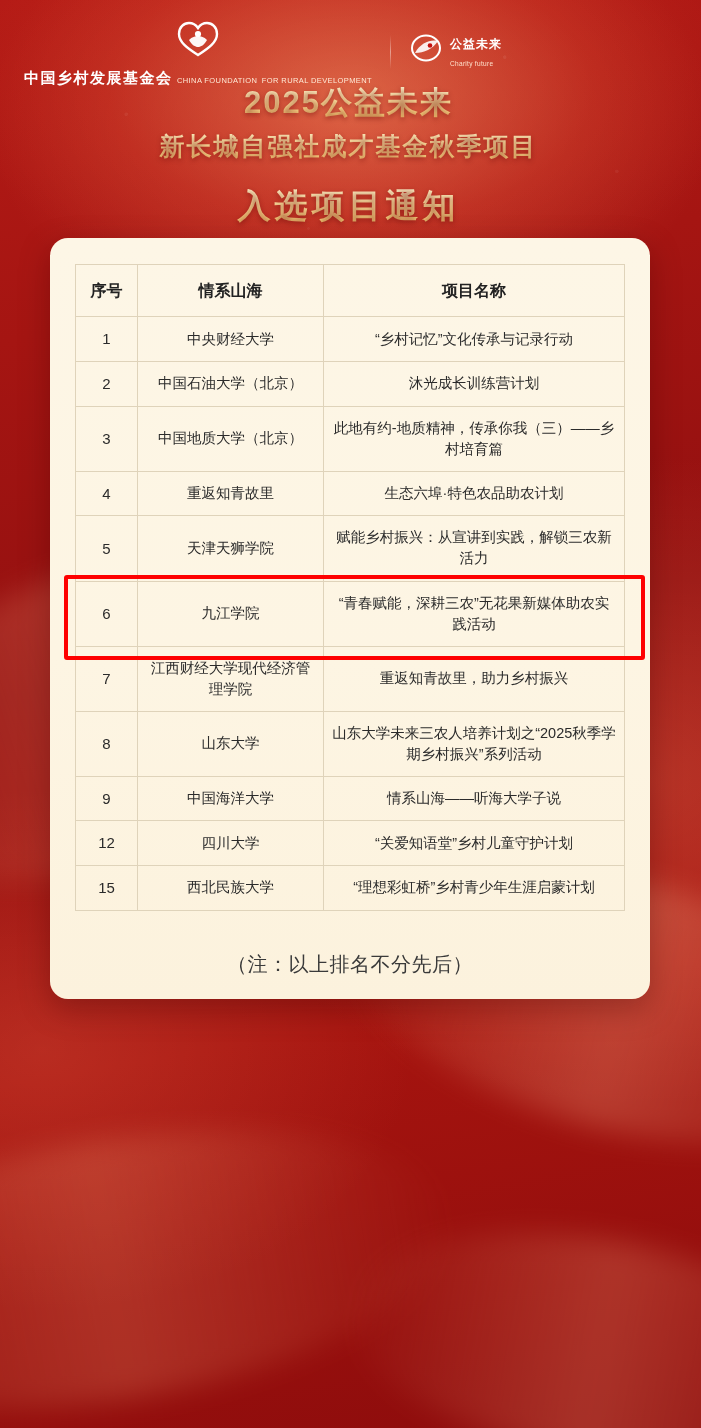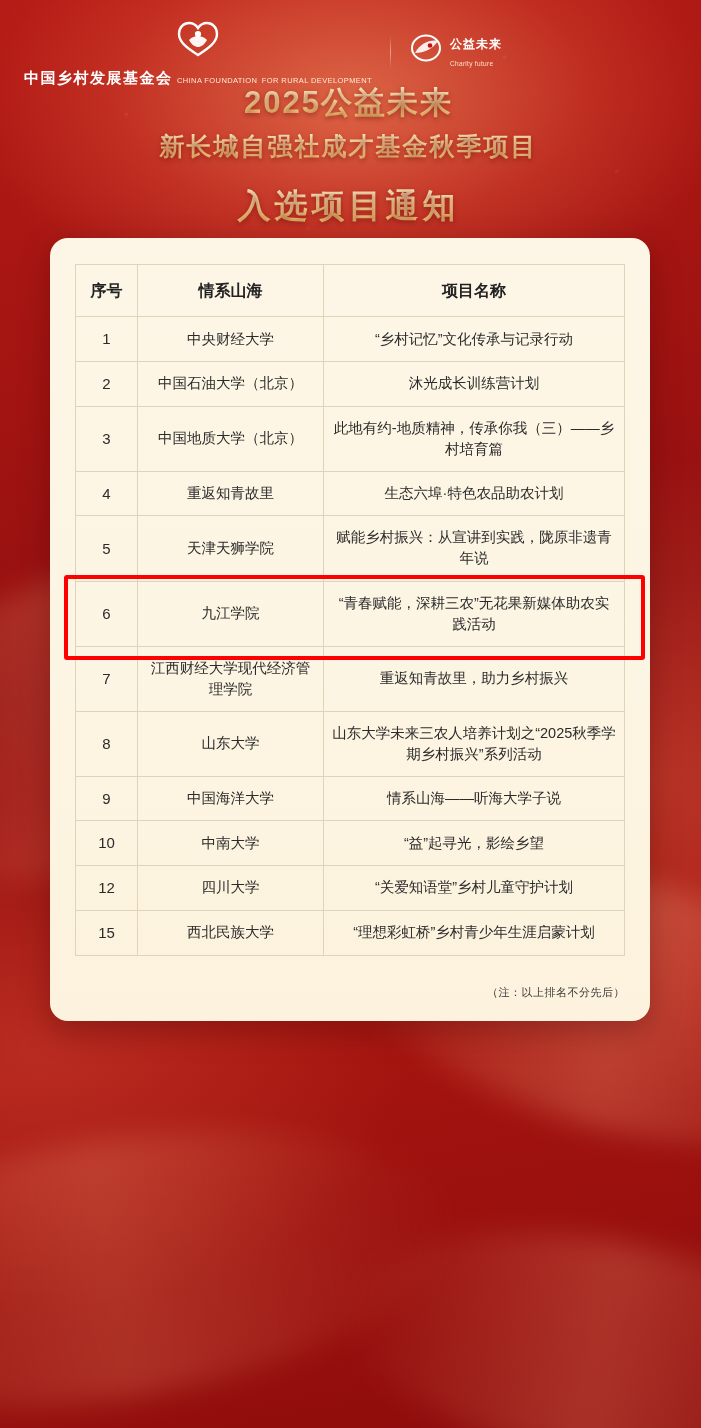--- a/index.html
+++ b/index.html
@@ -170,24 +170,24 @@
   }
   .hl-box {
     position: absolute;
     border: 4px solid #fe0000;
     border-radius: 3px;
     pointer-events: none;
     z-index: 9;
   }
 
   .footnote {
-    margin-top: 29px;
+    margin-top: 40px;
     margin-bottom: 10px;
-    text-align: right;
-    font-size: 11px;
+    text-align: center;
+    font-size: 20px;
     color: #3a3a3a;
     letter-spacing: .5px;
   }
 </style>
 </head>
 <body>
 
 <div class="poster">
   <div class="glow-top"></div>
   <div class="ribbon r1"></div>
@@ -266,21 +266,21 @@
           <td class="proj">此地有约-地质精神，传承你我（三）——乡村培育篇</td>
         </tr>
         <tr>
           <td class="idx">4</td>
           <td class="univ">重返知青故里</td>
           <td class="proj">生态六埠·特色农品助农计划</td>
         </tr>
         <tr>
           <td class="idx">5</td>
           <td class="univ">天津天狮学院</td>
-          <td class="proj">赋能乡村振兴：从宣讲到实践，陇原非遗青年说</td>
+          <td class="proj">赋能乡村振兴：从宣讲到实践，解锁三农新活力</td>
         </tr>
         <tr class="highlight">
           <td class="idx">6</td>
           <td class="univ">九江学院</td>
           <td class="proj">“青春赋能，深耕三农”无花果新媒体助农实践活动</td>
         </tr>
         <tr>
           <td class="idx">7</td>
           <td class="univ">江西财经大学现代经济管理学院</td>
           <td class="proj">重返知青故里，助力乡村振兴</td>
@@ -289,25 +289,20 @@
           <td class="idx">8</td>
           <td class="univ">山东大学</td>
           <td class="proj">山东大学未来三农人培养计划之“2025秋季学期乡村振兴”系列活动</td>
         </tr>
         <tr>
           <td class="idx">9</td>
           <td class="univ">中国海洋大学</td>
           <td class="proj">情系山海——听海大学子说</td>
         </tr>
         <tr>
-          <td class="idx">10</td>
-          <td class="univ">中南大学</td>
-          <td class="proj">“益”起寻光，影绘乡望</td>
-        </tr>
-        <tr>
           <td class="idx">12</td>
           <td class="univ">四川大学</td>
           <td class="proj">“关爱知语堂”乡村儿童守护计划</td>
         </tr>
         <tr>
           <td class="idx">15</td>
           <td class="univ">西北民族大学</td>
           <td class="proj">“理想彩虹桥”乡村青少年生涯启蒙计划</td>
         </tr>
       </tbody>

